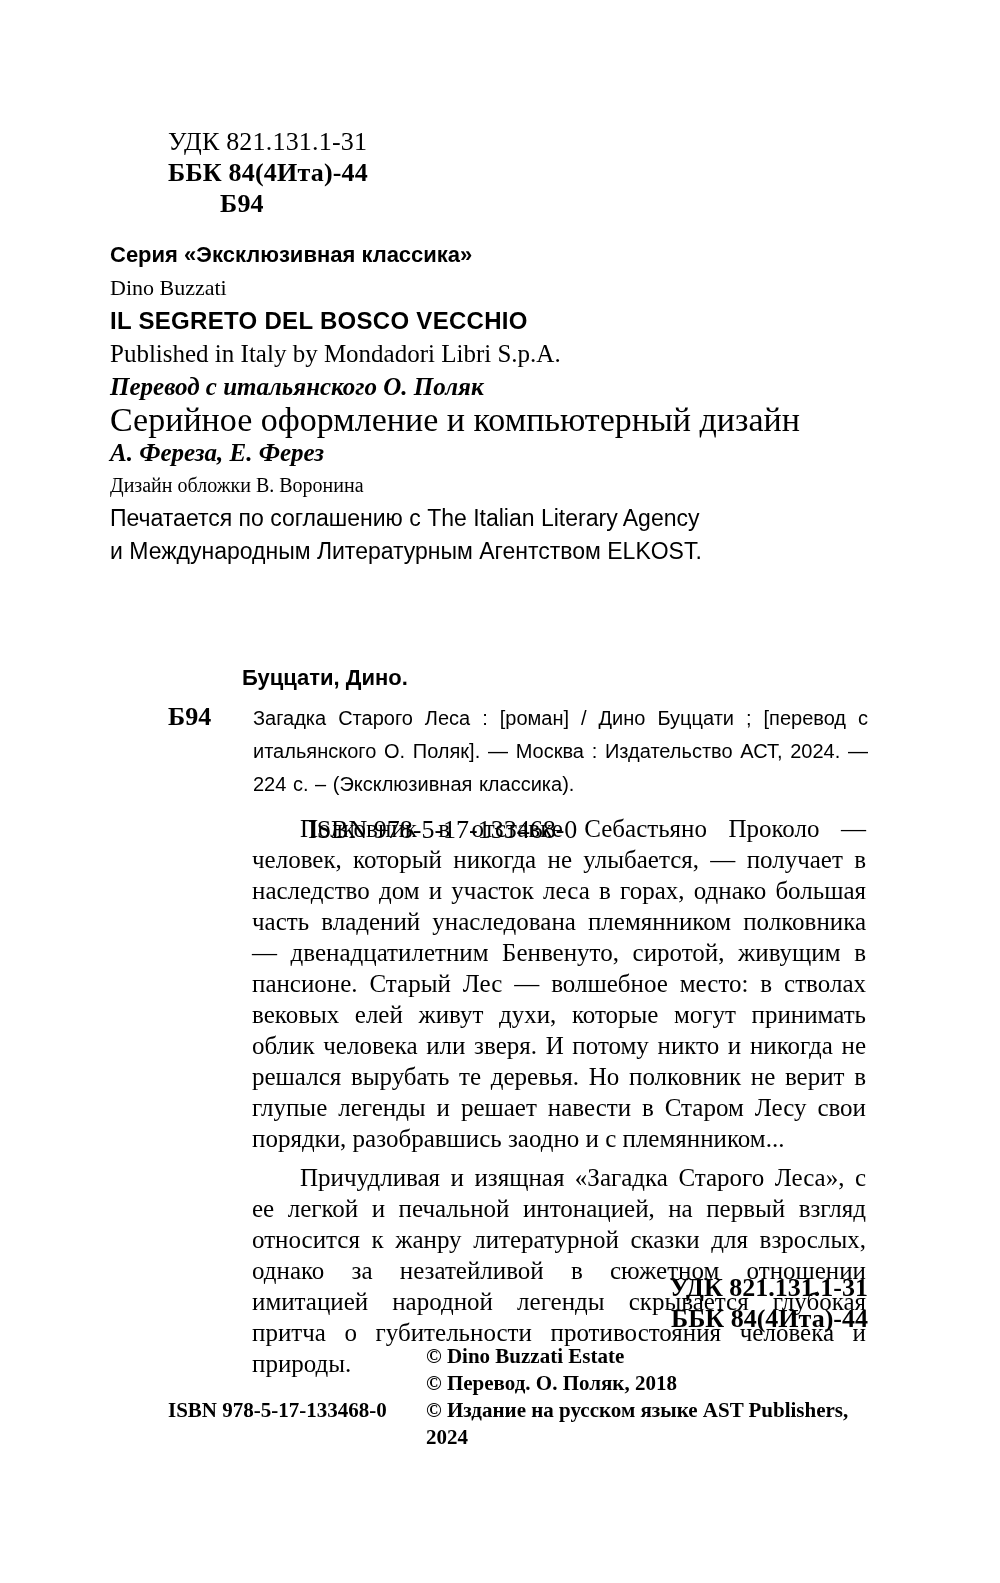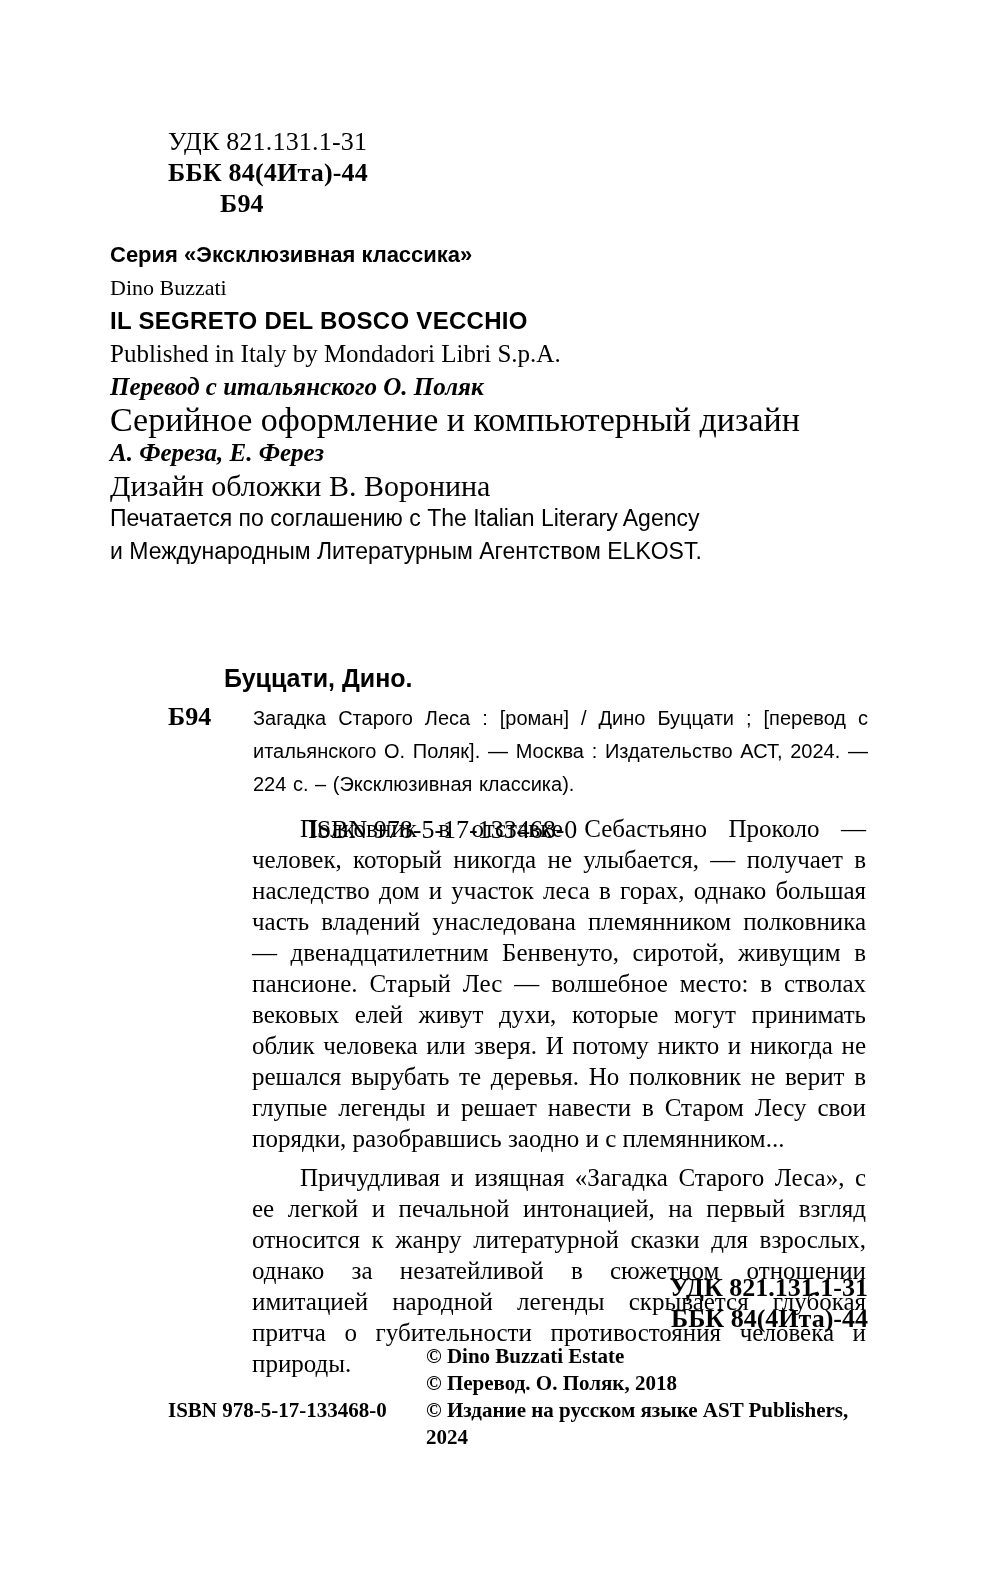--- a/index.html
+++ b/index.html
@@ -48,36 +48,36 @@
     line-height: 33px;
   }
   .credits .line { display: block; white-space: nowrap; }
   .credits .series { font-family: "Liberation Sans", sans-serif; font-weight: bold; font-size: 22px; }
   .credits .author-orig { font-family: Liberation Serif, serif; font-size: 22px; }
   .credits .title-orig { font-family: "Liberation Sans", sans-serif; font-weight: bold; font-size: 24px; letter-spacing: 0.3px; }
   .credits .publisher-orig { font-family: "Liberation Serif", serif; font-size: 25px; }
   .credits .trans { font-family: "Liberation Serif", serif; font-weight: bold; font-size: 25px; font-style: italic; }
   .credits .design { font-family: "Liberation Serif", serif; font-size: 34px; }
   .credits .names { font-family: Liberation Serif, serif; font-style: italic; font-weight: bold; font-size: 25px; }
-  .credits .cover { font-family: "Liberation Serif", serif; font-size: 30px; }
+  .credits .cover { font-family: "Liberation Serif", serif; font-size: 20px; }
   .credits .agreement { font-family: "Liberation Sans", sans-serif; font-size: 23px; line-height: 33px; }
 
   
   .cip {
     position: absolute;
     left: 168px;
     top: 660px;
     width: 700px;
     font-family: "Liberation Serif", serif;
   }
   .cip-author {
     font-family: "Liberation Sans", sans-serif;
     font-weight: bold;
-    font-size: 25px;
-    margin-left: 56px;
+    font-size: 22px;
+    margin-left: 74px;
     display: block;
     line-height: 36px;
   }
   .cip-body {
     position: relative;
     margin-top: 6px;
   }
   .cip-code {
     position: absolute;
     left: 0;

